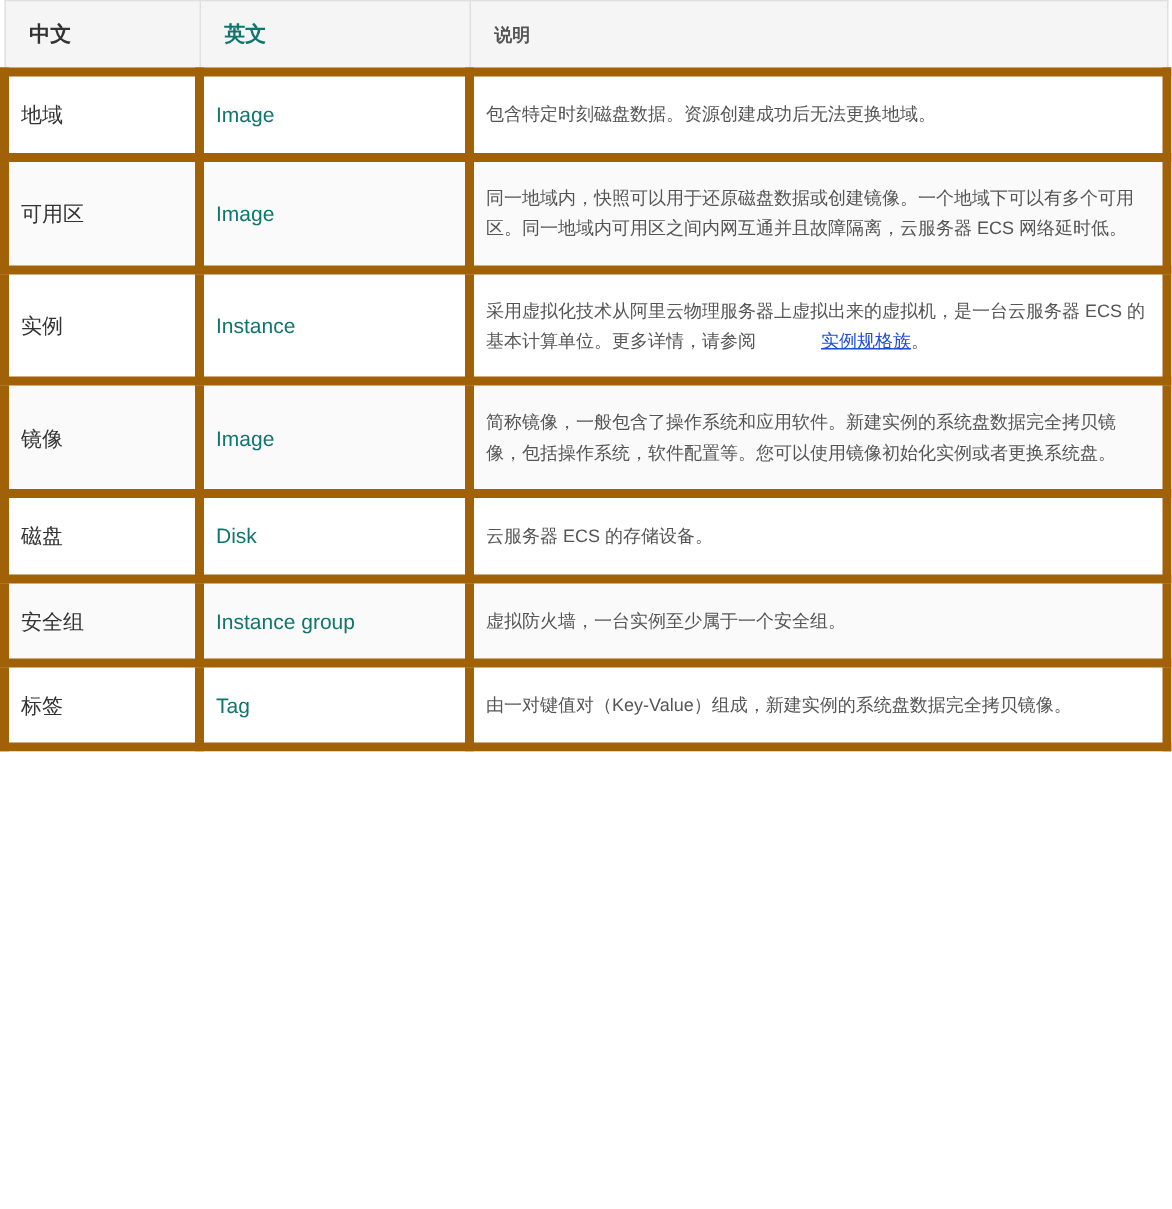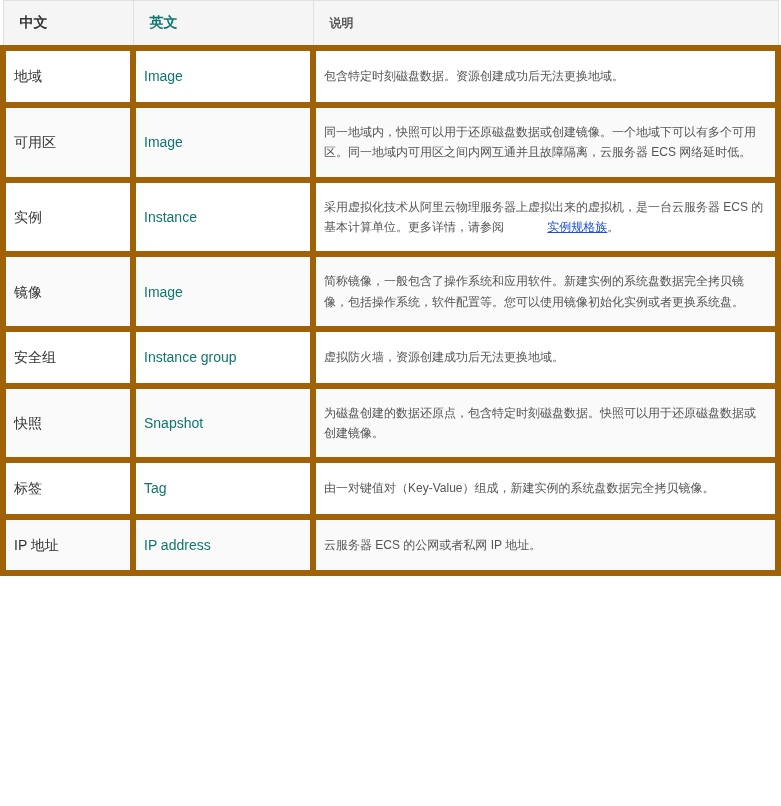--- a/index.html
+++ b/index.html
@@ -107,34 +107,29 @@
           <td class="col-chinese">实例</td>
           <td class="col-english">Instance</td>
           <td class="col-desc">采用虚拟化技术从阿里云物理服务器上虚拟出来的虚拟机，是一台云服务器 ECS 的基本计算单位。更多详情，请参阅 <span class="link">实例规格族</span>。</td>
         </tr>
         <tr>
           <td class="col-chinese">镜像</td>
           <td class="col-english">Image</td>
           <td class="col-desc">简称镜像，一般包含了操作系统和应用软件。新建实例的系统盘数据完全拷贝镜像，包括操作系统，软件配置等。您可以使用镜像初始化实例或者更换系统盘。</td>
         </tr>
         <tr>
+          <td class="col-chinese">磁盘</td>
+          <td class="col-english">Disk</td>
+          <td class="col-desc">云服务器 ECS 的存储设备。</td>
+        </tr>
+        <tr>
           <td class="col-chinese">安全组</td>
           <td class="col-english">Instance group</td>
-          <td class="col-desc">虚拟防火墙，资源创建成功后无法更换地域。</td>
-        </tr>
-        <tr>
-          <td class="col-chinese">快照</td>
-          <td class="col-english">Snapshot</td>
-          <td class="col-desc">为磁盘创建的数据还原点，包含特定时刻磁盘数据。快照可以用于还原磁盘数据或创建镜像。</td>
+          <td class="col-desc">虚拟防火墙，一台实例至少属于一个安全组。</td>
         </tr>
         <tr>
           <td class="col-chinese">标签</td>
           <td class="col-english">Tag</td>
           <td class="col-desc">由一对键值对（Key-Value）组成，新建实例的系统盘数据完全拷贝镜像。</td>
         </tr>
-        <tr>
-          <td class="col-chinese">IP 地址</td>
-          <td class="col-english">IP address</td>
-          <td class="col-desc">云服务器 ECS 的公网或者私网 IP 地址。</td>
-        </tr>
       </tbody>
   </table>
 </div>
 
 </body></html>

